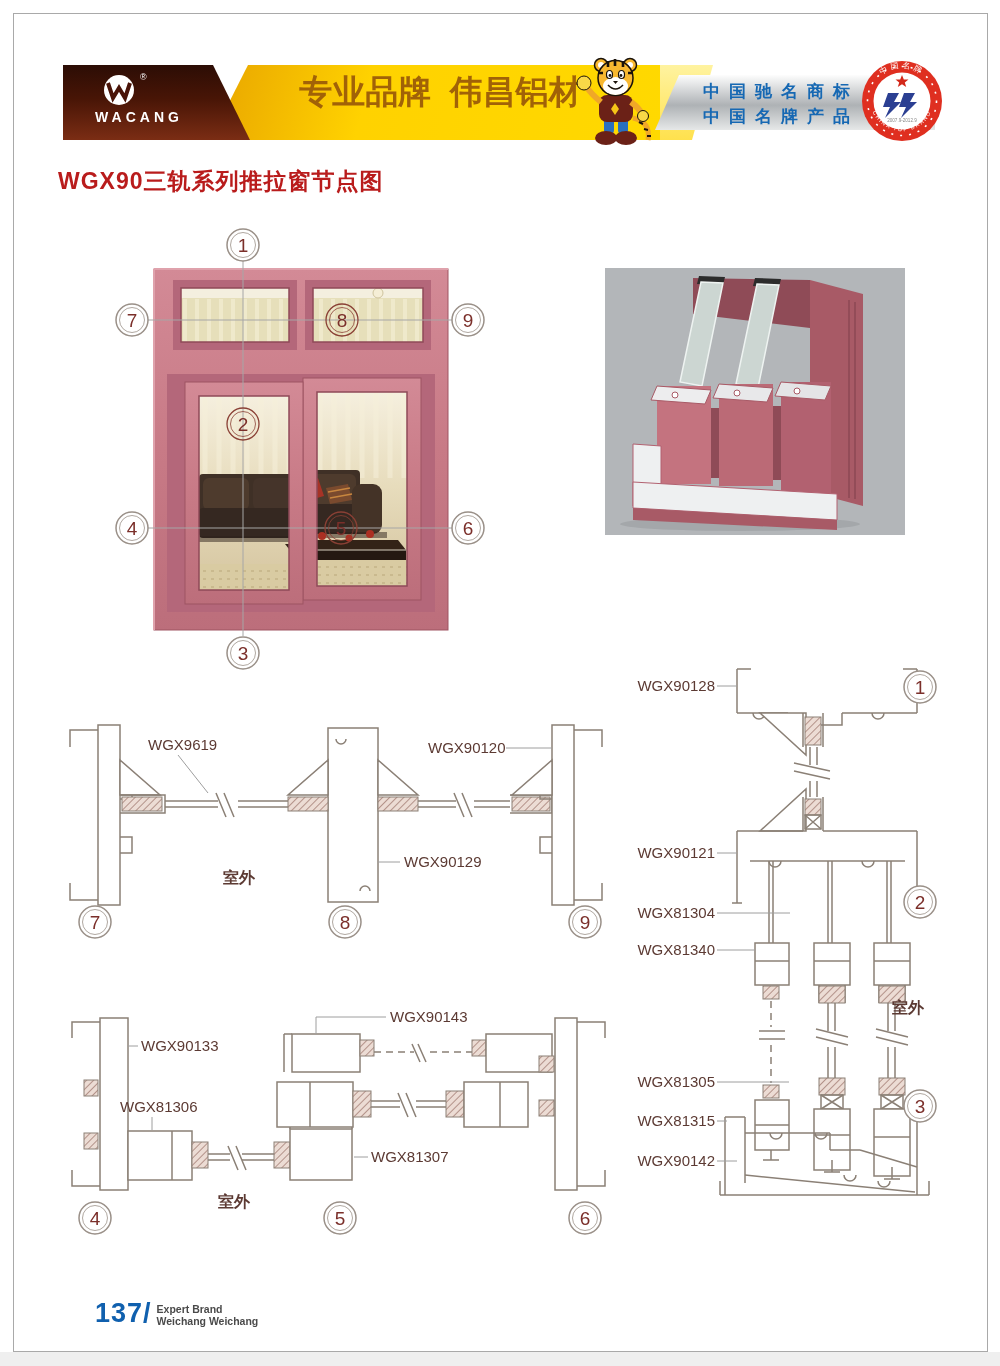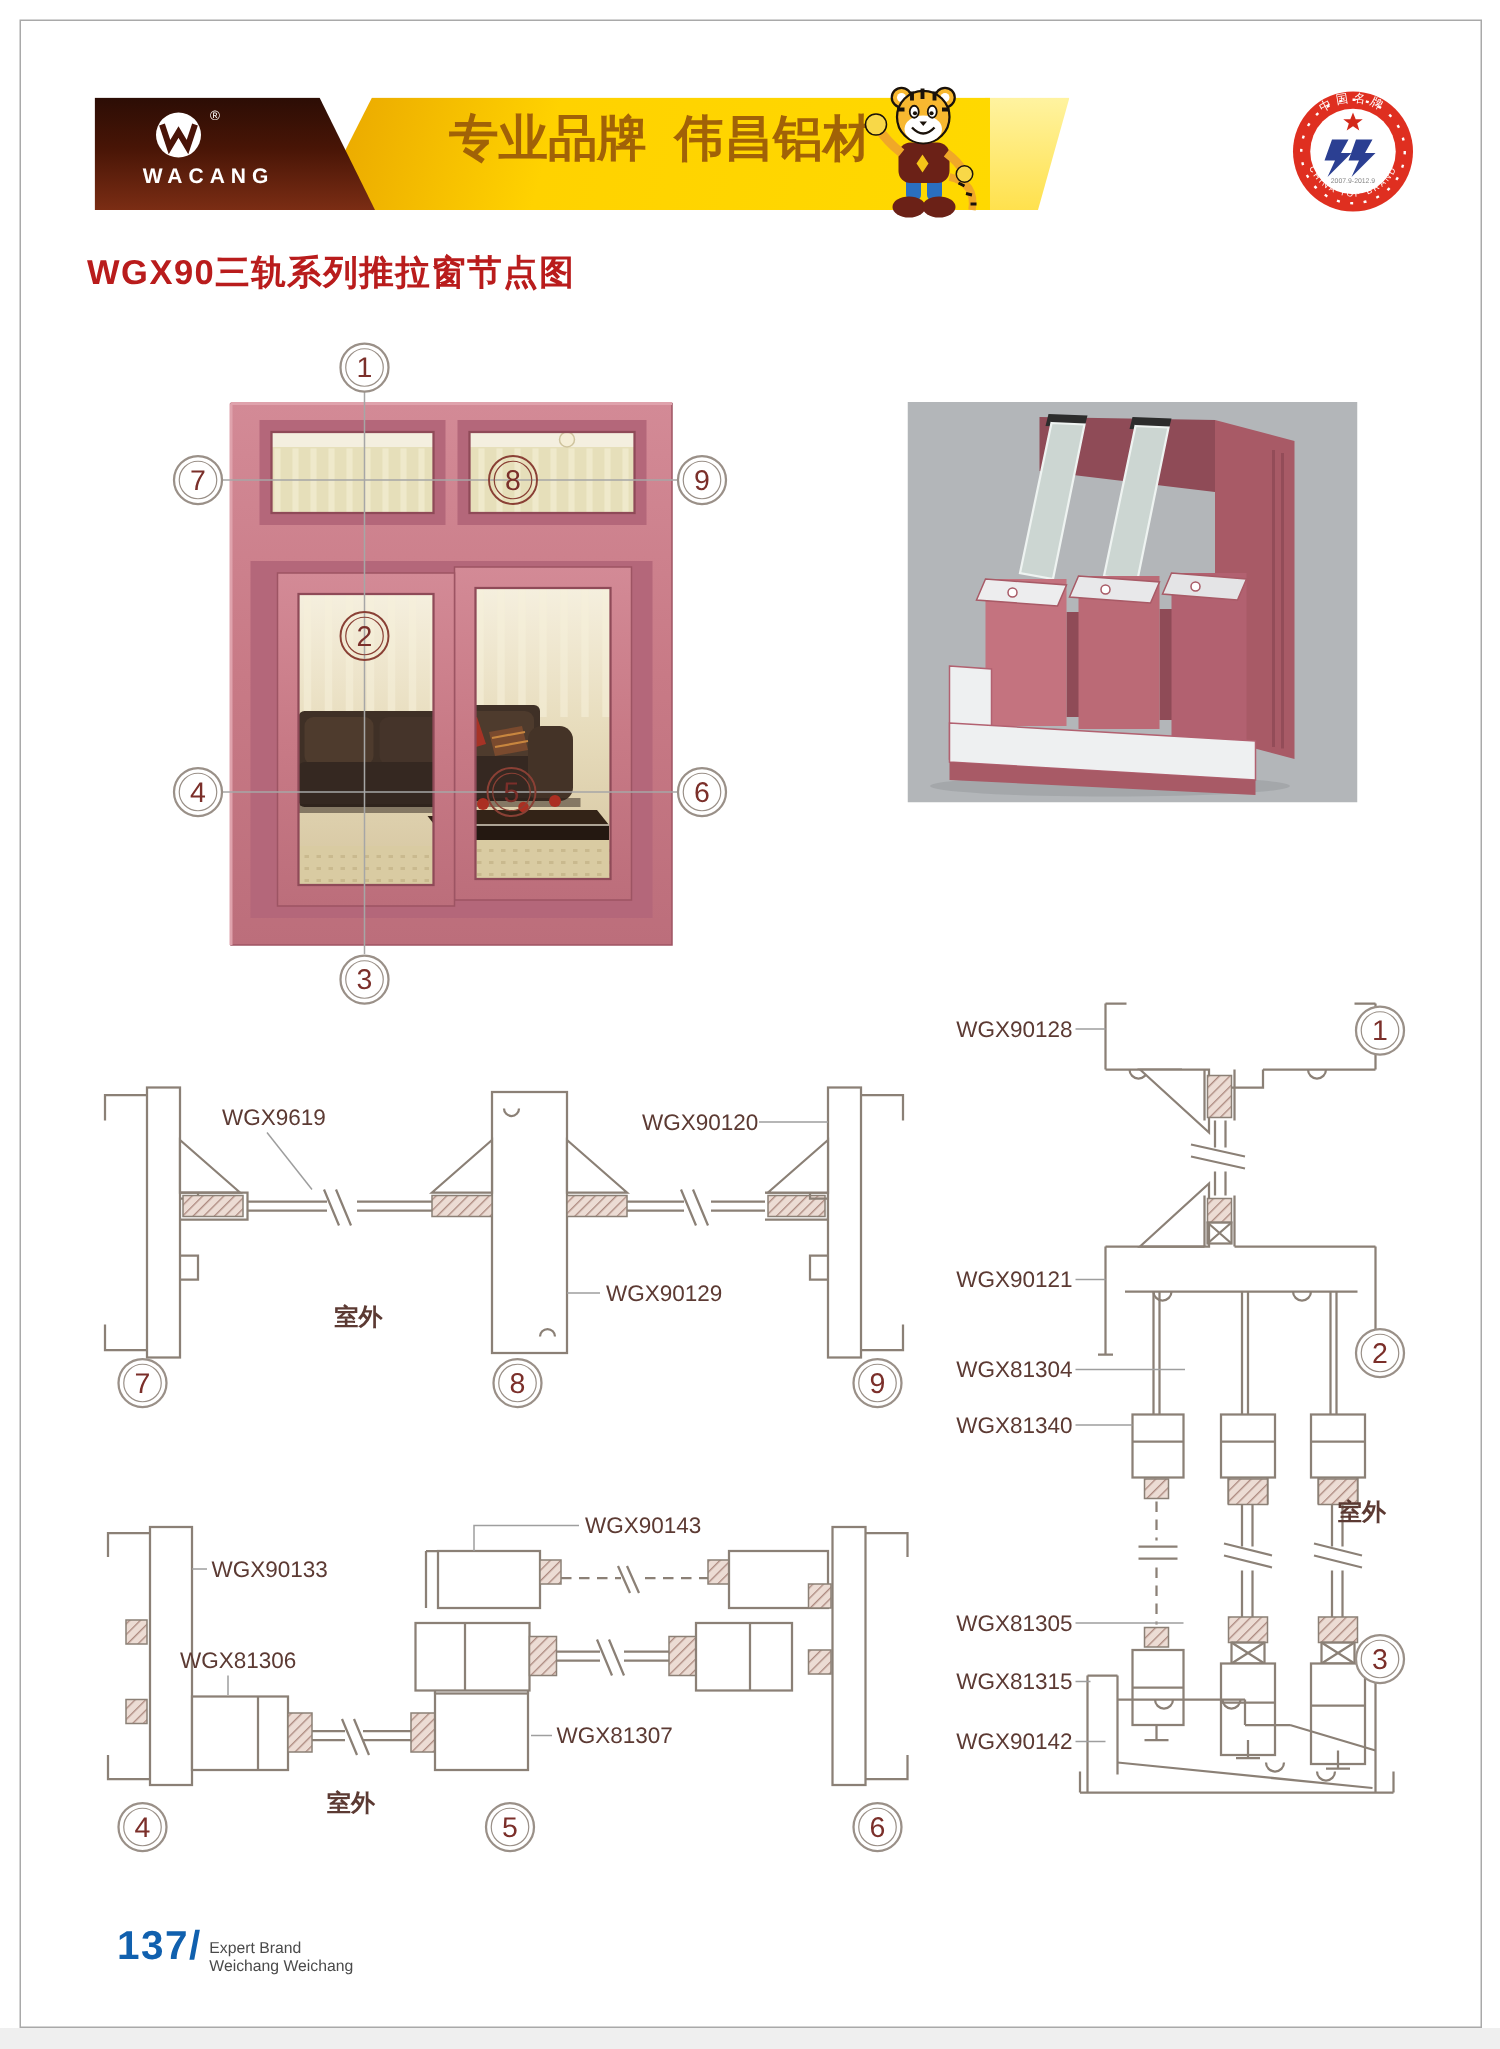--- a/index.html
+++ b/index.html
@@ -51,23 +51,23 @@
   .cg circle.o{fill:none;stroke:#8a4035;stroke-width:1.3;}
   .cg circle.i{fill:none;stroke:#8a4035;stroke-width:.8;}
   .cg text{fill:#7b2f2a;font:19px "Liberation Sans",sans-serif;text-anchor:middle;stroke:none;}
 
   #winsvg{position:absolute;left:105px;top:226px;width:390px;height:452px;}
   #rendsvg{position:absolute;left:605px;top:268px;width:300px;height:267px;}
   #dwA{position:absolute;left:60px;top:695px;width:560px;height:265px;}
   #dwB{position:absolute;left:60px;top:1000px;width:560px;height:250px;}
   #dwC{position:absolute;left:620px;top:655px;width:340px;height:590px;}
 
-  #footer{position:absolute;left:78px;top:1284px;display:flex;align-items:flex-start;}
+  #footer{position:absolute;left:95px;top:1284px;display:flex;align-items:flex-end;}
   #pagenum{color:#1060ae;font-weight:bold;font-size:27px;line-height:27px;letter-spacing:1px;}
-  #footlines{margin-left:5px;margin-top:9px;color:#4a4a4a;font-size:10.5px;line-height:12px;font-weight:normal;}
+  #footlines{margin-left:5px;margin-top:19px;color:#4a4a4a;font-size:10.5px;line-height:12px;font-weight:bold;}
 </style>
 </head>
 <body>
 
 <div id="page">
   <div id="frame"></div>
   <div id="bottomstrip"></div>
 
   <svg width="0" height="0" style="position:absolute" aria-hidden="true">
     <defs>
@@ -209,20 +209,24 @@
       <path d="M35,5 v6 M42,3 v7 M50,5 v6 M25,17 h5 M60,17 h-5" stroke="#1a120a" stroke-width="2.6" fill="none"></path>
       <ellipse cx="36.5" cy="18.5" rx="3" ry="4" fill="#fff" stroke="#1a120a" stroke-width="1.2"></ellipse>
       <ellipse cx="48.5" cy="18.5" rx="3" ry="4" fill="#fff" stroke="#1a120a" stroke-width="1.2"></ellipse>
       <circle cx="37" cy="19.5" r="1.4" fill="#1a120a"></circle>
         <circle cx="48" cy="19.5" r="1.4" fill="#1a120a"></circle>
       <path d="M40,25 l5,0 l-2.5,3 z" fill="#1a120a"></path>
       <path d="M35,29 q7.5,8 15,0" stroke="#1a120a" stroke-width="1.6" fill="none"></path>
       <path d="M38,53 l4,-6 l4,6 l-4,6 z" fill="#f5c518"></path>
     </svg>
 
+    <div id="graybar">
+      <div class="honor" style="top:5px">中国驰名商标</div>
+      <div class="honor" style="top:30px">中国名牌产品</div>
+    </div>
 
     <svg id="badge" viewBox="0 0 84 84">
       <defs>
         <path id="arcT" d="M 9,42 A 33,33 0 0 1 75,42"></path>
         <path id="arcB" d="M 11,48 A 32,32 0 0 0 73,48"></path>
       </defs>
       <circle cx="42" cy="42" r="40" fill="#df2f20"></circle>
       <circle cx="42" cy="42" r="34.5" fill="none" stroke="#fff" stroke-width="1.6" stroke-dasharray="2 7"></circle>
       <circle cx="42" cy="42" r="28.5" fill="#fff"></circle>
       <polygon points="42,16 43.8,20.5 48.5,20.5 44.8,23.4 46.2,28 42,25.2 37.8,28 39.2,23.4 35.5,20.5 40.2,20.5" fill="#d3281a"></polygon>

